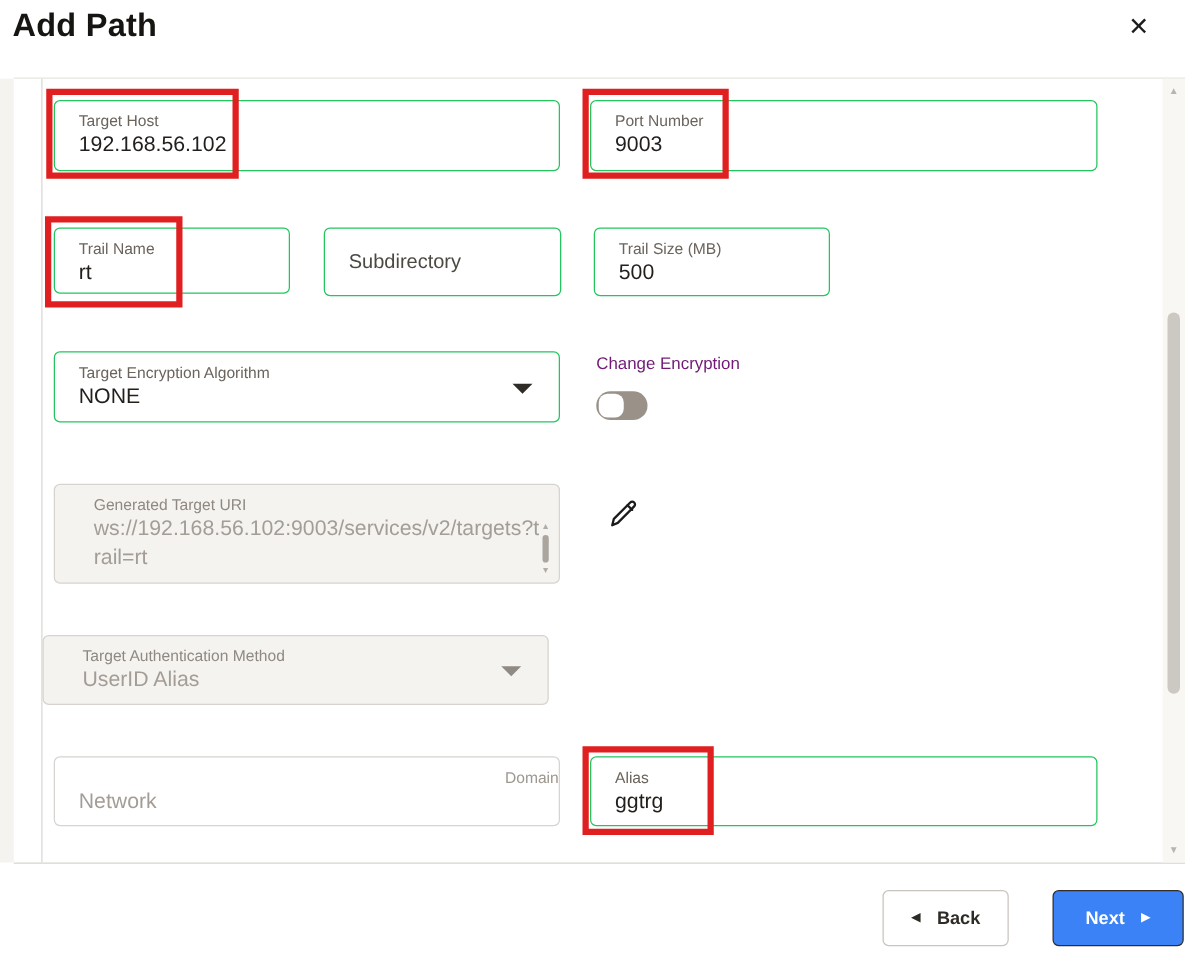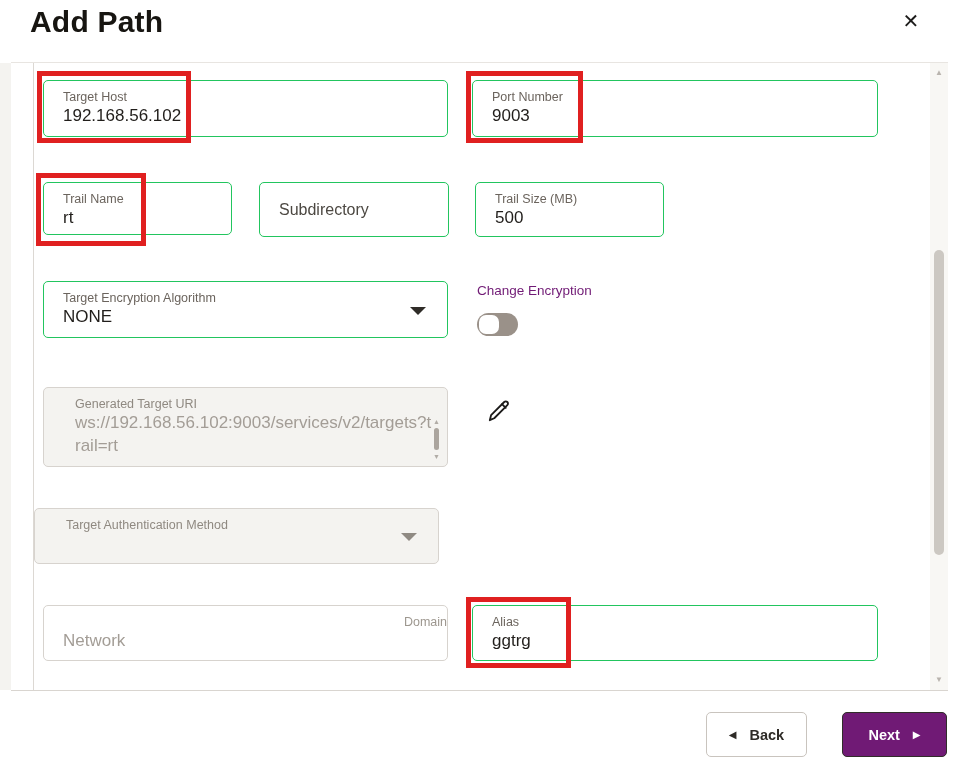--- a/index.html
+++ b/index.html
@@ -8,21 +8,21 @@
     background:#ffffff;
   }
   .stage {
     position:relative; width:953px; height:766px;
     background:#ffffff; overflow:hidden;
   }
 
   
   .title {
     position:absolute; left:10px; top:5px;
-    font-size:30px; font-weight:800; color:#171511; letter-spacing:.2px;margin-left:20px;
+    font-size:26px; font-weight:800; color:#171511; letter-spacing:.2px;
   }
   .close-btn {
     position:absolute; left:895px; top:5px; width:32px; height:32px;
     display:flex; align-items:center; justify-content:center;
     font-size:20px; color:#1c1b1a; cursor:pointer;
   }
 
   
   .top-line    { position:absolute; left:11px; top:62px;  width:937px; height:1px; background:#e8e5e1; }
   .bottom-line { position:absolute; left:11px; top:690px; width:937px; height:1px; background:#d9d5d0; }
@@ -84,21 +84,21 @@
   .redbox { position:absolute; border:5px solid #e02020; pointer-events:none; }
 
   
   .btn {
     position:absolute; top:712px; height:45px; border-radius:5px;
     display:flex; align-items:center; justify-content:center; gap:13px;
     font-size:14.5px; font-weight:700; cursor:pointer;
   }
   .btn .tri { font-size:10px; line-height:1; }
   .btn-back { left:706px; width:101px; background:#fff; border:1px solid #c9c4be; color:#2e2b27; }
-  .btn-next { left:842px; width:105px; background:#701a75; color:#ffffff; border:1px solid #312d2a; }
+  .btn-next { left:842px; width:105px; background:#3b82f6; color:#ffffff; border:1px solid #312d2a; }
 </style>
 </head>
 <body>
 
 <div class="stage">
 
   <div class="title">Add Path</div>
   <div class="close-btn">✕</div>
 
   <div class="top-line"></div>
@@ -154,20 +154,21 @@
   </div>
   <div class="pencil">
     <svg width="26" height="26" viewBox="0 0 24 24" fill="none" stroke="currentColor" stroke-width="1.7" stroke-linejoin="round" stroke-linecap="round">
       <path d="M3.5 20.5l1.2-4.7L16.8 3.7a2.05 2.05 0 0 1 2.9 2.9L7.6 18.7l-4.1 1.8z"></path>
       <path d="M14.8 5.7l3.4 3.4"></path>
     </svg>
   </div>
 
   <div class="field disabled" style="left:34px; top:508px; width:405px; height:56px;">
     <div class="flabel">Target Authentication Method</div>
+    <div class="fvalue">UserID Alias</div>
     <div class="caret gray"></div>
   </div>
 
   <div class="field readonly" style="left:43px; top:605px; width:405px; height:56px;">
     <div class="flabel">Domain</div>
     <div class="fvalue">Network</div>
   </div>
   <div class="field" style="left:472px; top:605px; width:406px; height:56px;">
     <div class="flabel">Alias</div>
     <div class="fvalue">ggtrg</div>

